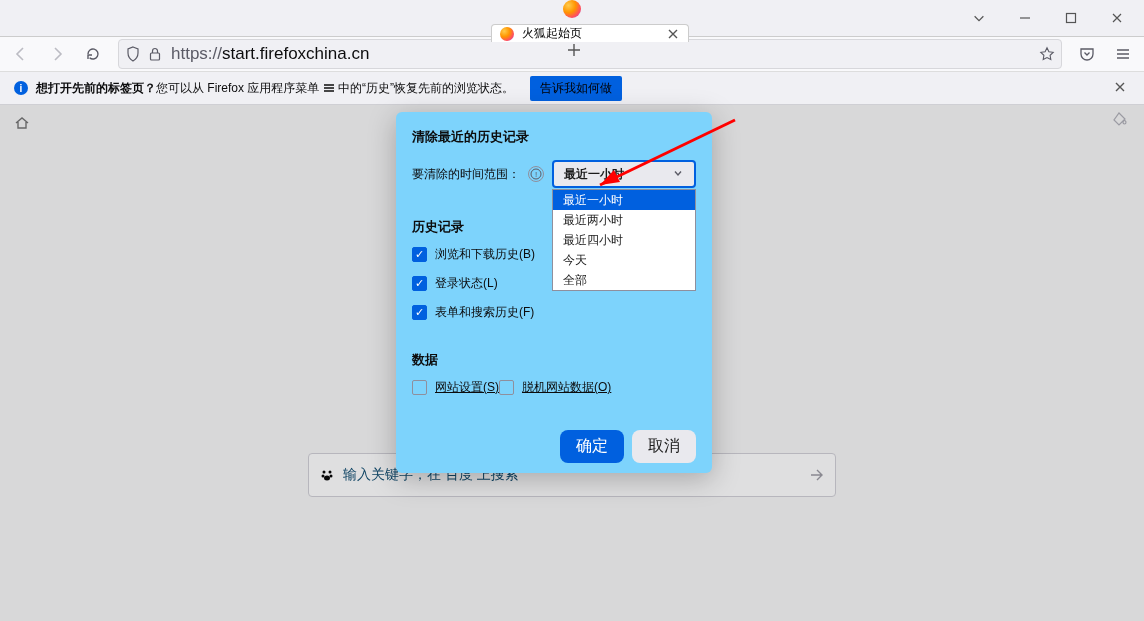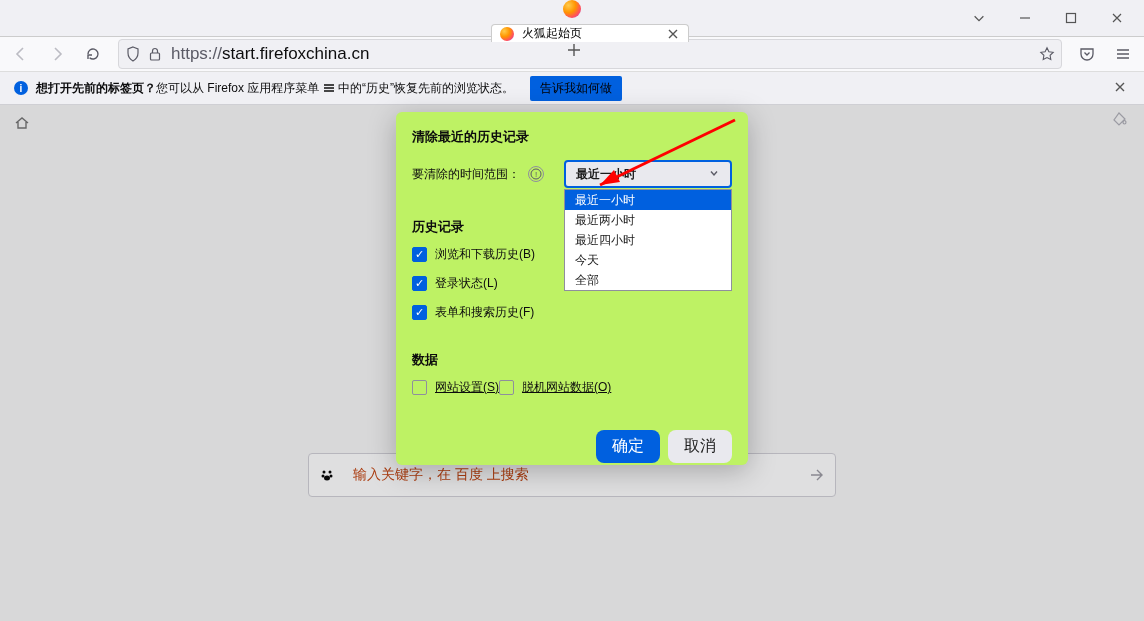--- a/index.html
+++ b/index.html
@@ -125,62 +125,61 @@
     width:24px;height:24px;color:#b0b0b8;
   }
 
   .search-box {
     position:absolute;
     top:348px; left:50%; transform:translateX(-50%);
     width:528px; height:44px;
     background:#fff;
     border:1px solid #d0cfd6;
     border-radius:4px;
-    display:flex;align-items:center;padding:0 10px;gap:18px;
-    color:#c2410c;font-size:14px;
+    display:flex;align-items:center;padding:0 10px;gap:8px;
+    color:#0c4a6e;font-size:14px;
   }
   .search-box .paw { color:#c2c1c9; }
   .search-box .ph { flex:1;}
   .search-box .go { color:#9a99a2;}
 
   
   .dim {
     position:absolute; inset:0;
     background:rgba(40,40,46,0.15);
   }
 
   
   .dialog {
     position:absolute;
     left:396px; top:112px;
-    width:352px;
-    background:#bef264;
+    width:316px;
+    background:#7dd3fc;
     border-radius:6px;
     box-shadow:0 6px 28px rgba(0,0,0,0.25);
-    padding:16px 16px 2px 16px;
+    padding:16px 16px 10px 16px;
     font-size:13px;
     color:#0c0c0d;
   }
   .dlg-title { font-weight:bold; font-size:13px; margin-bottom:14px;}
   .dlg-row { display:flex; align-items:center; gap:8px; margin-bottom:12px;}
   .dlg-row label { font-size:12px; }
   .dlg-help {
     width:16px;height:16px;border:1px solid #8f8f9d;border-radius:50%;
     display:inline-flex;align-items:center;justify-content:center;
     font-size:10px;color:#5b5b66;
   }
   .dlg-select {
     flex:1; height:28px;
     background:#e9e9ee;
     border:2px solid #0060df;
     border-radius:4px;
     display:flex;align-items:center;justify-content:space-between;
     padding:0 10px;font-size:12px;font-weight:bold;color:#1b1b1b;
     position:relative;
-    margin-left:12px;
   }
   .dlg-select .chev { color:#5b5b66;}
   .dropdown {
     position:absolute;
     left:-2px; top:27px;
     width:calc(100% + 4px);
     border:1px solid #8f8f9d;
     background:#fff;
     z-index:5;
   }

